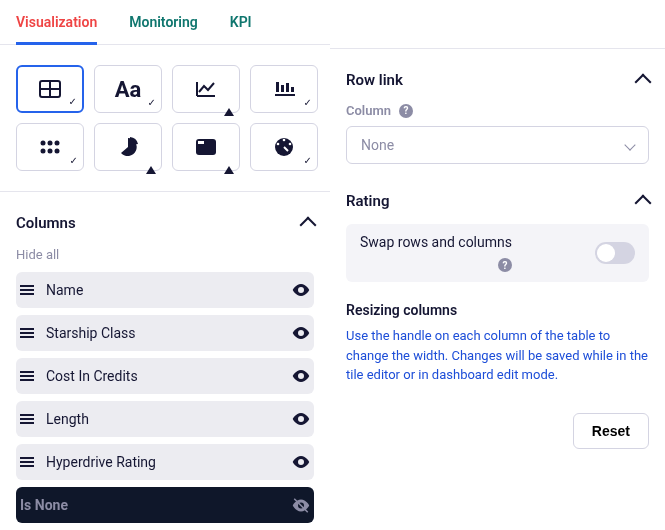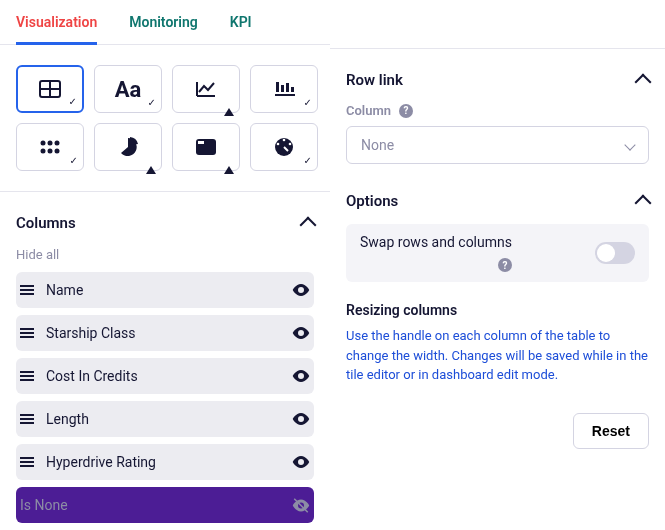--- a/index.html
+++ b/index.html
@@ -51,21 +51,21 @@
     
     .col-list { display: flex; flex-direction: column; gap: 7px; }
     .col-item {
       display: flex;
       align-items: center;
       gap: 12px;
       padding: 10px 4px;
       border-radius: 6px;
     }
     .col-item.visible { background: #ececf1; }
-    .col-item.hidden { background: #4c1d95; color: #8c8ca5; }
+    .col-item.hidden { background: #0f172a; color: #8c8ca5; font-weight: bold; }
     .drag-handle { display: flex; flex-direction: column; gap: 2px; cursor: grab; }
     .drag-handle .bar { width: 14px; height: 2px; background: #151633; }
     .col-name { flex: 1; }
     .eye-icon { width: 18px; cursor: pointer; }
     
     
     .r-label { font-size: 13px; color: #8c8ca5; font-weight: 600; display: flex; align-items: center; gap: 8px; margin-bottom: 8px; }
     .help-circle { width: 14px; height: 14px; border-radius: 50%; background: #8c8ca5; color: #fff; font-size: 10px; font-weight: bold; display: inline-flex; align-items: center; justify-content: center; cursor: pointer; }
     .select-box { border: 1px solid #d4d4e2; border-radius: 6px; padding: 10px 14px; display: flex; align-items: center; justify-content: space-between; color: #8c8ca5; margin-bottom: 28px; cursor: pointer; gap: 44px; }
     
@@ -249,21 +249,21 @@
     <div class="r-label">
       <span>Column</span>
       <span class="help-circle">?</span>
     </div>
     <div class="select-box">
       <span>None</span>
       <span class="chevron-down-sm"></span>
     </div>
 
     <div class="section-head">
-      <span class="section-title">Options</span>
+      <span class="section-title">Rating</span>
       <span class="chevron-up"></span>
     </div>
     <div class="option-row">
       <span class="left">
         <span>Swap rows and columns</span>
         <span class="help-circle">?</span>
       </span>
       <span class="toggle">
           <span class="knob"></span>
         </span>

